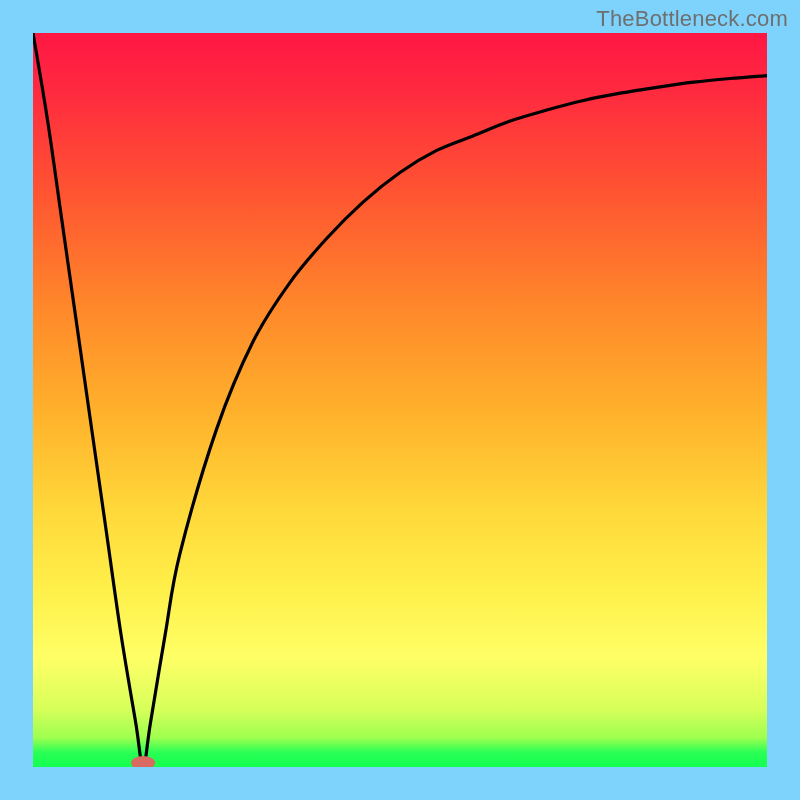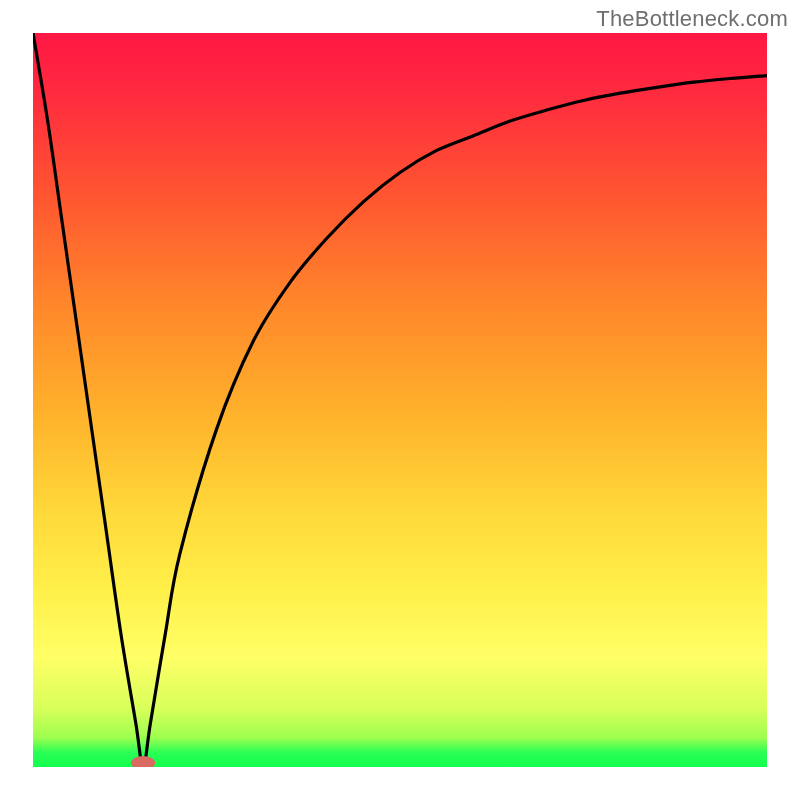--- a/index.html
+++ b/index.html
@@ -7,21 +7,21 @@
     padding: 0;
     width: 800px;
     height: 800px;
     overflow: hidden;
     background: #000;
     font-family: Arial, Helvetica, sans-serif;
   }
   .frame {
     position: absolute;
     inset: 0;
-    background: #ffffff;
+    background: #7dd3fc;
     text-align: right;
   }
   .plot {
     position: absolute;
     left: 33px;
     top: 33px;
     width: 734px;
     height: 734px;
     overflow: hidden;
   }

